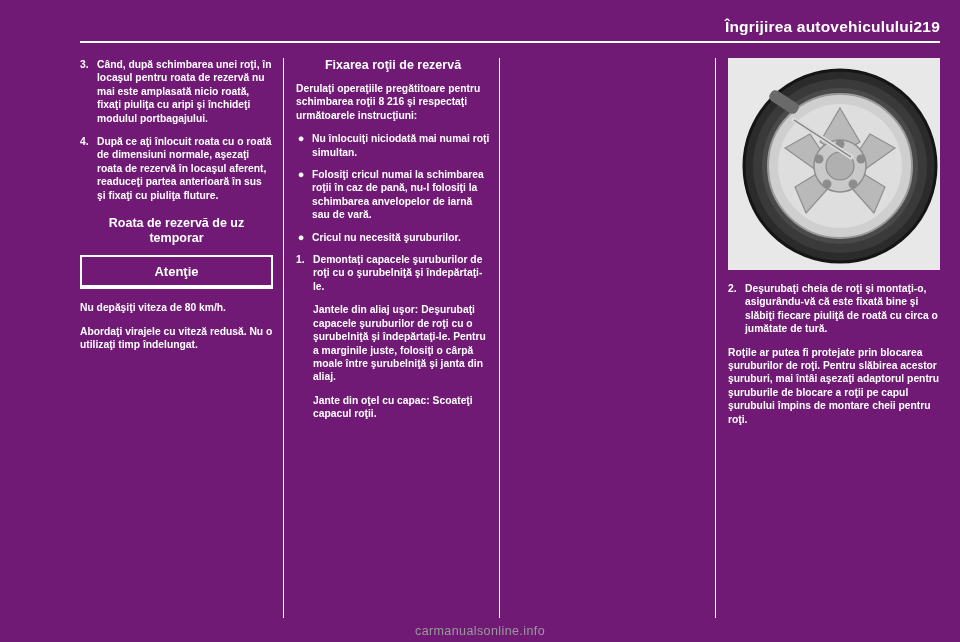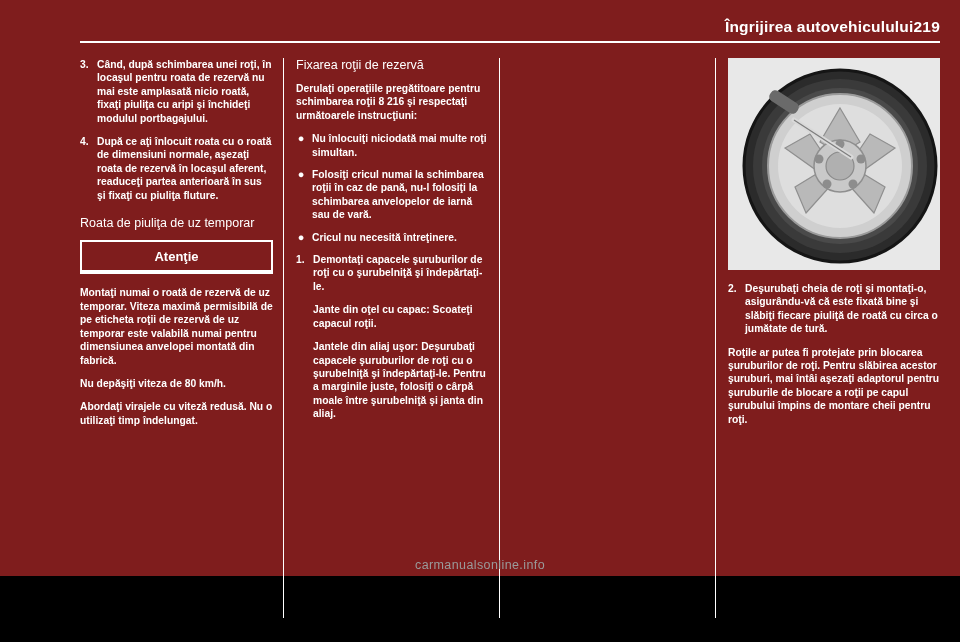--- a/index.html
+++ b/index.html
@@ -9,22 +9,22 @@
   }
   body {
     width: 960px;
     height: 642px;
     overflow: hidden;
     font-family: "Liberation Sans", sans-serif;
   }
   .page {
     position: relative;
     width: 960px;
-    height: 576px;
-    background: #7f1d1d;
+    height: 642px;
+    background: #701a75;
     color: #ffffff;
   }
   
   .header {
     position: absolute;
     top: 18px;
     right: 20px;
     left: 80px;
     text-align: right;
     font-size: 15.5px;
@@ -90,22 +90,23 @@
     flex: 0 0 10px;
     font-size: 11px;
     line-height: 13.4px;
     text-align: center;
   }
   .bullet .txt { flex: 1; }
 
   h2.sub {
     font-size: 12.5px;
     line-height: 15px;
-    font-weight: normal;
+    font-weight: bold;
     margin: 14px 0 9px 0;
+    text-align: center;
   }
   h2.sub.first { margin-top: 0; }
 
   
   .warnbox {
     border: 2px solid #ffffff;
     margin: 4px 0 12px 0;
   }
   .warnbox .wtitle {
     text-align: center;
@@ -158,55 +159,54 @@
   <div class="col col1">
     <div class="numitem">
       <div class="num">3.</div>
       <div class="txt">Când, după schimbarea unei roţi, în locaşul pentru roata de rezervă nu mai este amplasată nicio roată, fixaţi piuliţa cu aripi şi închideţi modulul portbagajului.</div>
     </div>
     <div class="numitem">
       <div class="num">4.</div>
       <div class="txt">După ce aţi înlocuit roata cu o roată de dimensiuni normale, aşezaţi roata de rezervă în locaşul aferent, readuceţi partea anterioară în sus şi fixaţi cu piuliţa fluture.</div>
     </div>
 
-    <h2 class="sub">Roata de piuliţa de uz temporar</h2>
+    <h2 class="sub">Roata de rezervă de uz temporar</h2>
 
     <div class="warnbox">
       <div class="wtitle">Atenţie</div>
     </div>
 
-    <p>Montaţi numai o roată de rezervă de uz temporar. Viteza maximă permisibilă de pe eticheta roţii de rezervă de uz temporar este valabilă numai pentru dimensiunea anvelopei montată din fabrică.</p>
     <p>Nu depăşiţi viteza de 80 km/h.</p>
     <p>Abordaţi virajele cu viteză redusă. Nu o utilizaţi timp îndelungat.</p>
   </div>
 
   <div class="col col2">
     <h2 class="sub first">Fixarea roţii de rezervă</h2>
     <p>Derulaţi operaţiile pregătitoare pentru schimbarea roţii 8 216 şi respectaţi următoarele instrucţiuni:</p>
 
     <div class="bullet">
       <div class="dot">●</div>
-      <div class="txt">Nu înlocuiţi niciodată mai multe roţi simultan.</div>
+      <div class="txt">Nu înlocuiţi niciodată mai numai roţi simultan.</div>
     </div>
     <div class="bullet">
       <div class="dot">●</div>
       <div class="txt">Folosiţi cricul numai la schimbarea roţii în caz de pană, nu-l folosiţi la schimbarea anvelopelor de iarnă sau de vară.</div>
     </div>
     <div class="bullet">
       <div class="dot">●</div>
-      <div class="txt">Cricul nu necesită întreţinere.</div>
+      <div class="txt">Cricul nu necesită şuruburilor.</div>
     </div>
 
     <div class="numitem">
       <div class="num">1.</div>
       <div class="txt">Demontaţi capacele şuruburilor de roţi cu o şurubelniţă şi îndepărtaţi-le.</div>
     </div>
     <div style="padding-left:17px;">
+      <p>Jantele din aliaj uşor: Deşurubaţi capacele şuruburilor de roţi cu o şurubelniţă şi îndepărtaţi-le. Pentru a marginile juste, folosiţi o cârpă moale între şurubelniţă şi janta din aliaj.</p>
       <p>Jante din oţel cu capac: Scoateţi capacul roţii.</p>
-      <p>Jantele din aliaj uşor: Deşurubaţi capacele şuruburilor de roţi cu o şurubelniţă şi îndepărtaţi-le. Pentru a marginile juste, folosiţi o cârpă moale între şurubelniţă şi janta din aliaj.</p>
     </div>
   </div>
 
   <div class="col col3"></div>
 
   <div class="col col4">
     <div class="figure">
       <svg width="212" height="212" viewBox="0 0 212 212">
         <rect x="0" y="0" width="212" height="212" fill="#e8e8e8"></rect>
 

